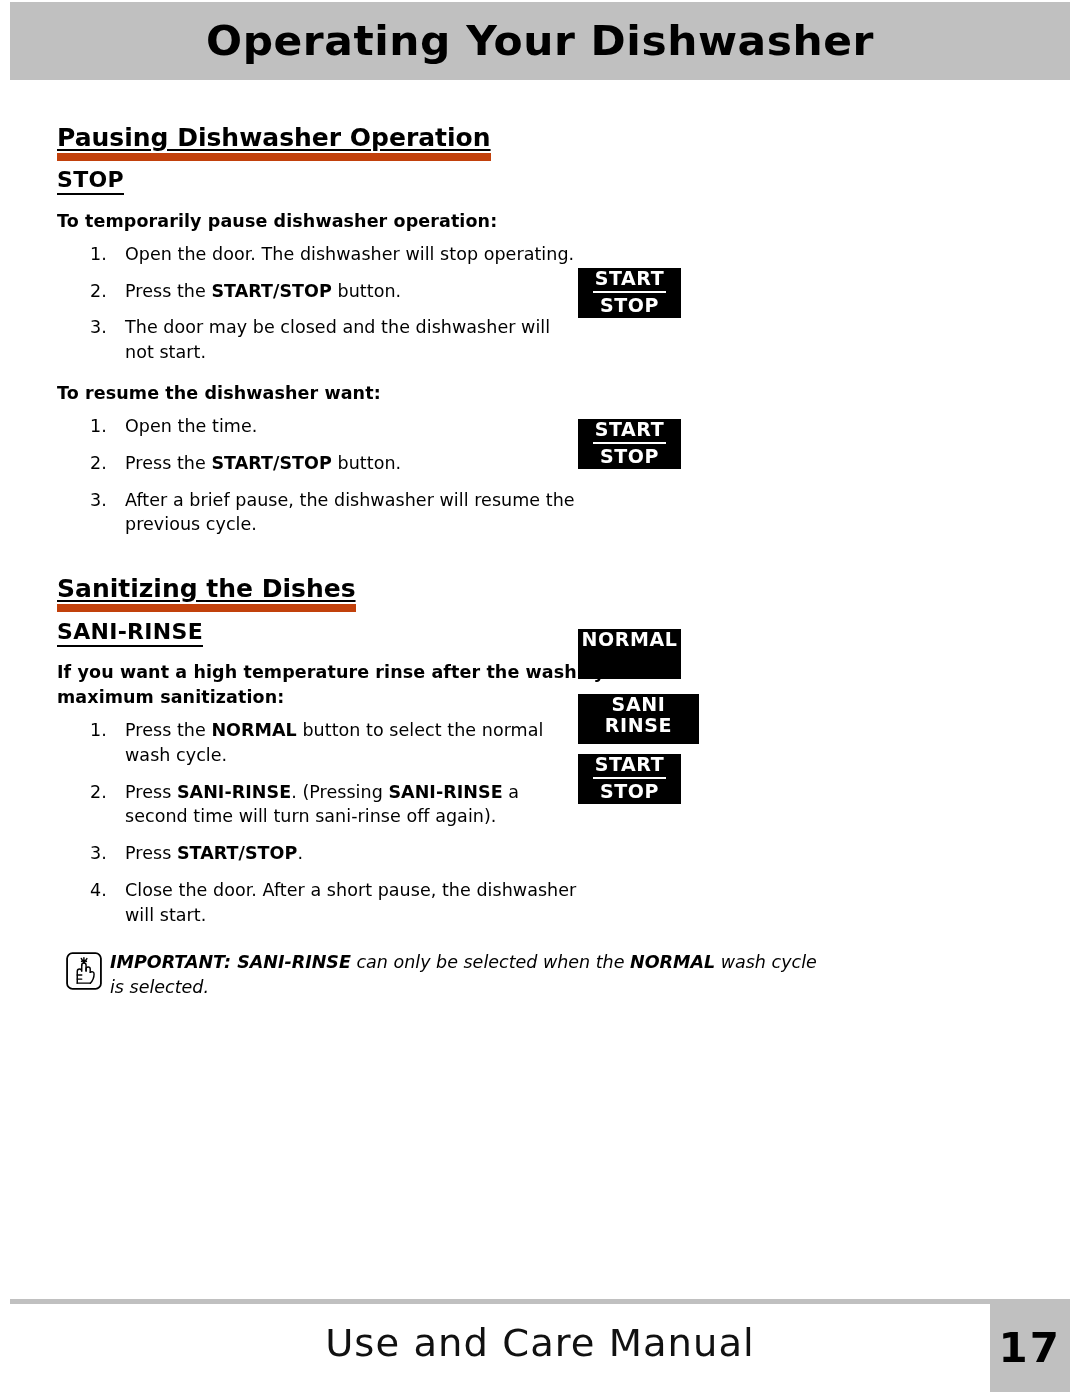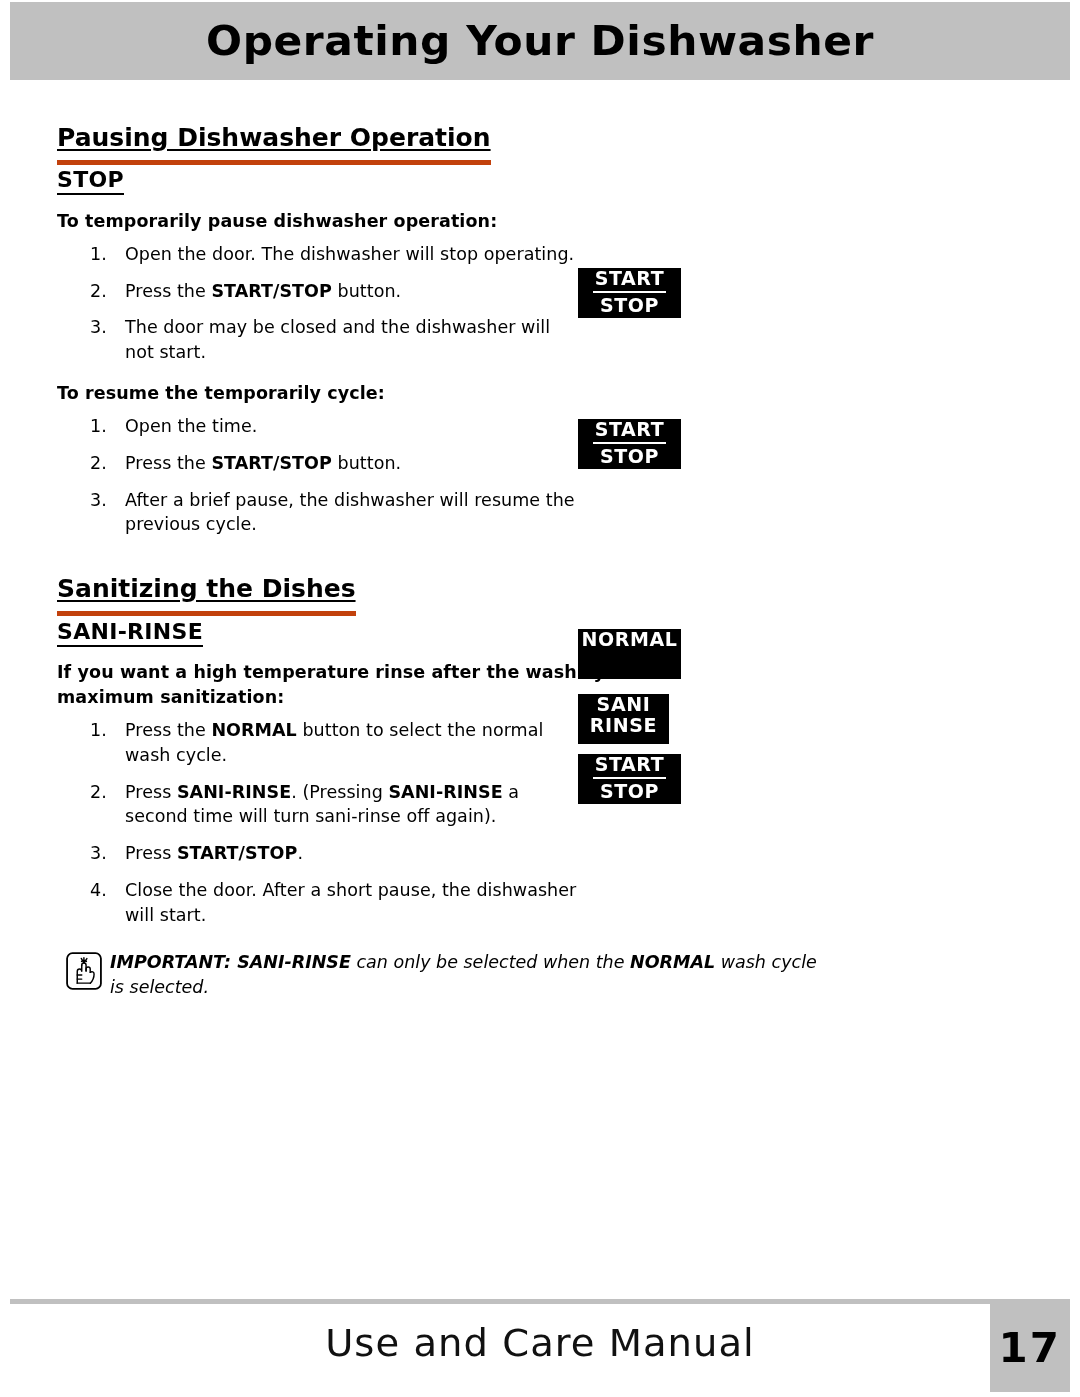--- a/index.html
+++ b/index.html
@@ -59,21 +59,21 @@
   .h2 {
     font-size: 25px;
     font-weight: 700;
     text-decoration: underline;
     text-underline-offset: 3px;
     margin: 0;
     padding: 0 0 0 57px;
     line-height: 1.25;
     display: block;
   }
-  .h2 span.ul { border-bottom: 5px solid #c2410c; padding-bottom: 8px; }
+  .h2 span.ul { border-bottom: 8px solid #c2410c; padding-bottom: 1px; }
 
   .h3 {
     font-size: 22px;
     font-weight: 700;
     margin: 0;
     padding: 0 0 0 57px;
     line-height: 1.3;
     letter-spacing: 0.3px;
   }
   .h3 span.ul { border-bottom: 2.5px solid #000; padding-bottom: 1px; }
@@ -128,21 +128,21 @@
   }
   .btn.two-line-div .l1 {
     border-bottom: 2.5px solid #fff;
     padding: 0 2px 2px 2px;
     margin-bottom: 2px;
   }
 
   #btn-startstop-1 { left: 578px; top: 268px; width: 103px; height: 50px; font-size: 19px; }
   #btn-startstop-2 { left: 578px; top: 419px; width: 103px; height: 50px; font-size: 19px; }
   #btn-normal      { left: 578px; top: 629px; width: 103px; height: 50px; font-size: 19px; }
-  #btn-sanirinse   { left: 578px; top: 694px; width: 91px; height: 50px; font-size: 19px; }
+  #btn-sanirinse   { left: 578px; top: 694px; width: 121px; height: 50px; font-size: 19px; }
   #btn-startstop-3 { left: 578px; top: 754px; width: 103px; height: 50px; font-size: 19px; }
 
   
   .important {
     position: relative;
     padding-left: 110px;
     padding-right: 20px;
     font-size: 17.5px;
     line-height: 1.42;
     max-width: 720px;
@@ -216,21 +216,21 @@
         </div>
         <div class="step" style="margin-top: 12px;">
           <span class="num">2.</span>
           <span class="txt">Press the <b>START/STOP</b> button.</span>
         </div>
         <div class="step" style="margin-top: 12px;">
           <span class="num">3.</span>
           <span class="txt">The door may be closed and the dishwasher will not start.</span>
         </div>
       </div>
-      <div class="lead" style="margin-top: 16px;">To resume the temporarily cycle:</div>
+      <div class="lead" style="margin-top: 16px;">To resume the dishwasher want:</div>
       <div class="steps" style="margin-top: 8px;">
         <div class="step" style="margin-top: 0px;">
           <span class="num">1.</span>
           <span class="txt">Open the time.</span>
         </div>
         <div class="step" style="margin-top: 12px;">
           <span class="num">2.</span>
           <span class="txt">Press the <b>START/STOP</b> button.</span>
         </div>
         <div class="step" style="margin-top: 12px;">

